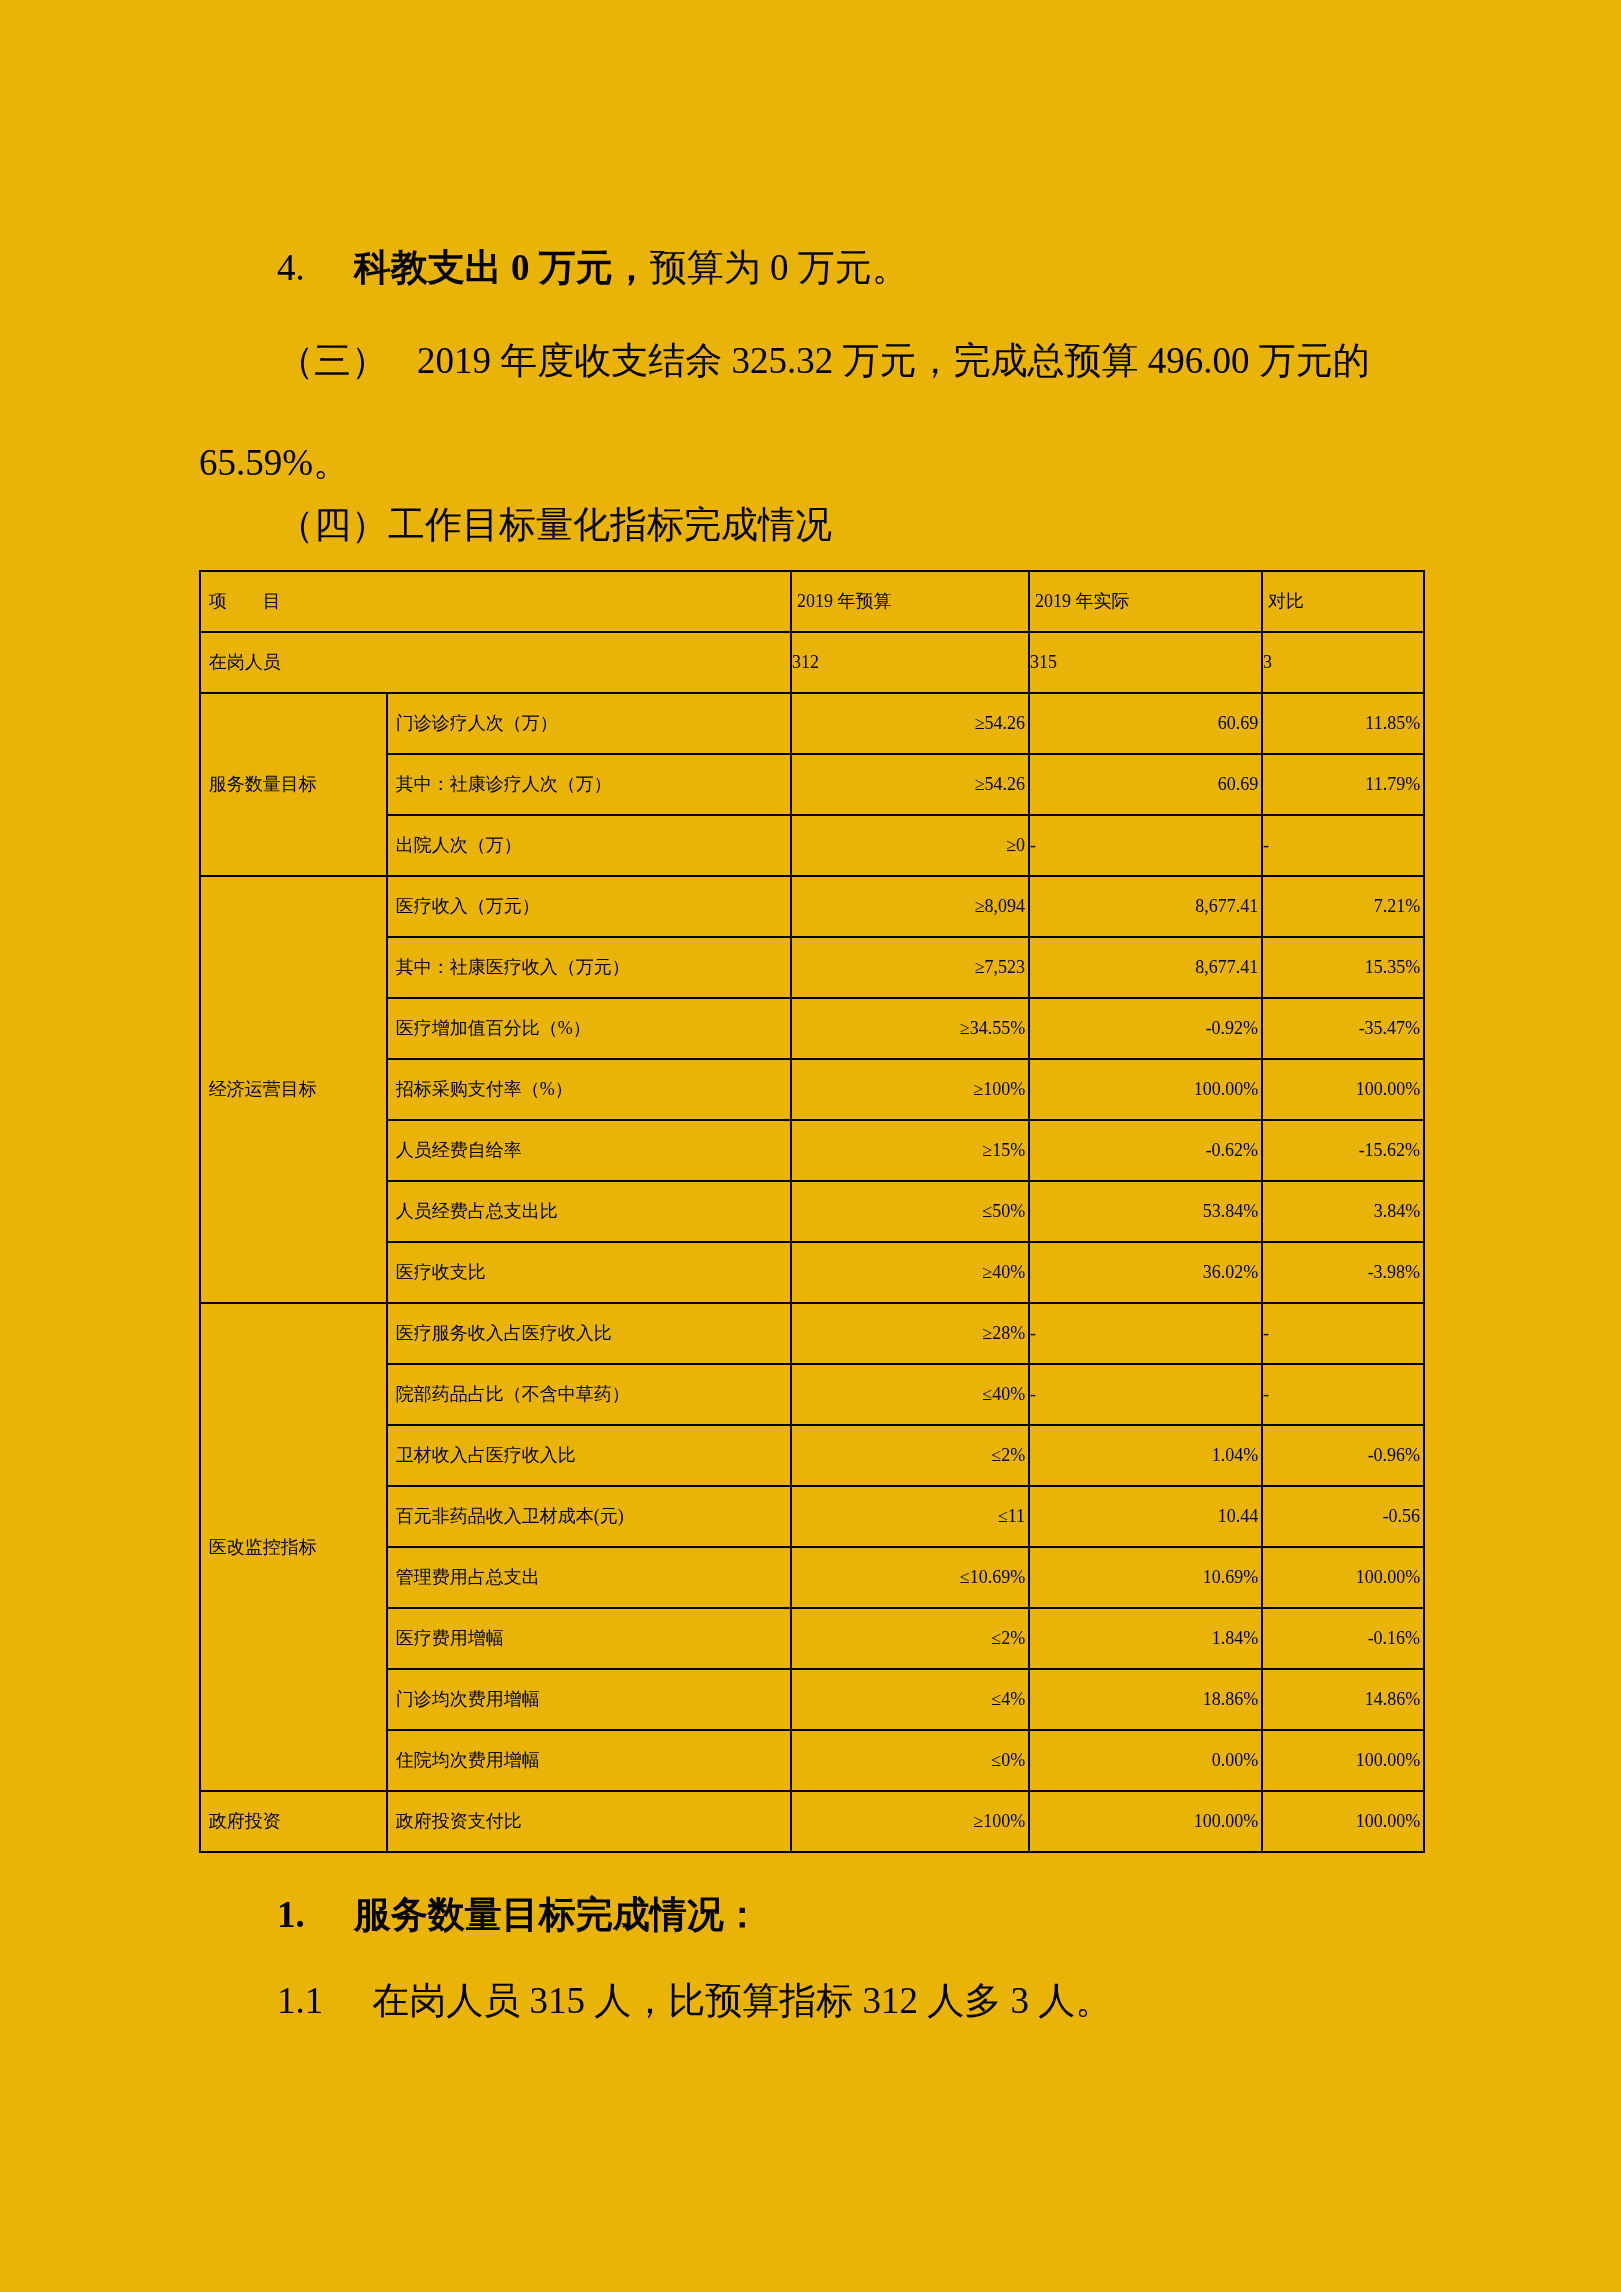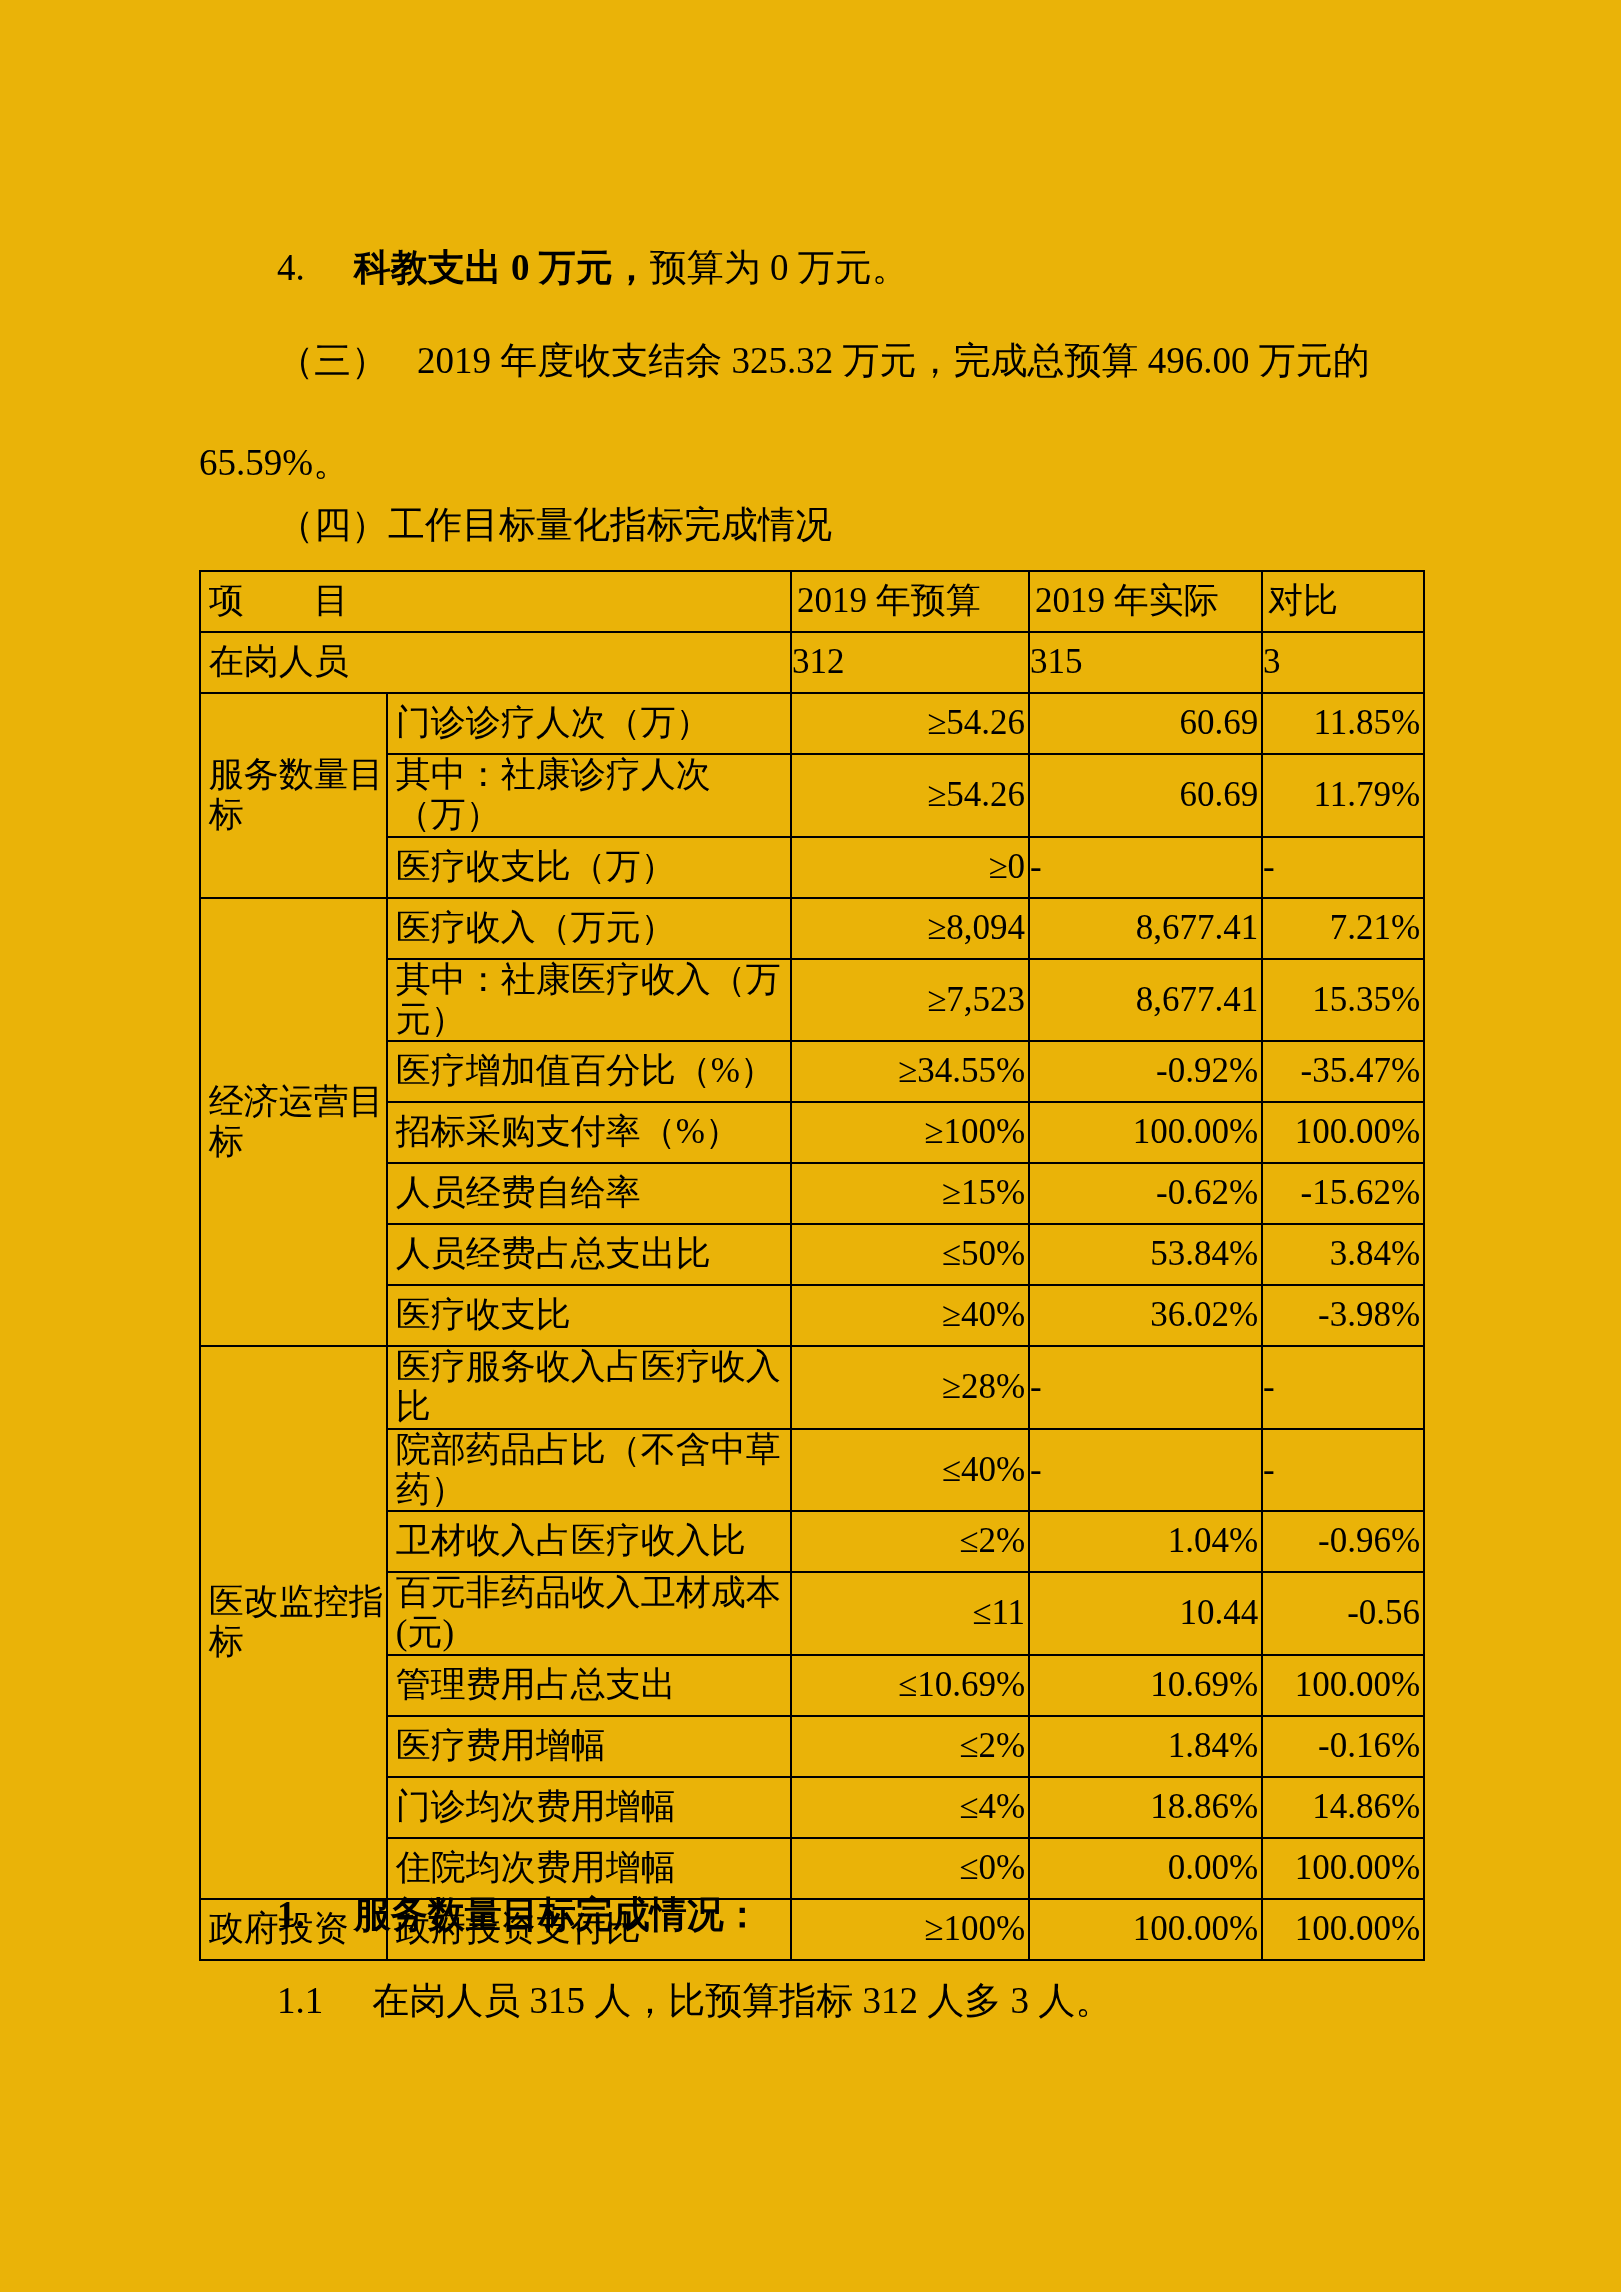--- a/index.html
+++ b/index.html
@@ -24,21 +24,21 @@
   .b { font-weight: bold; }
   .tabgap-lg { display: inline-block; width: 49px; }
   .tabgap-md { display: inline-block; width: 29px; }
   .qtable {
     position: absolute;
     left: 199px;
     top: 570px;
     width: 1224px;
     border-collapse: collapse;
     table-layout: fixed;
-    font-size: 35px;
+    font-size: 18px;
     line-height: 1.15;
   }
   .qtable td {
     border: 2px solid #000;
     height: 59px;
     vertical-align: middle;
     padding: 0;
     overflow: hidden;
   }
   td.ci { text-align: left;  padding-left: 7.8px; }   
@@ -105,21 +105,21 @@
         <td class="cn">60.69</td>
         <td class="cn">11.85%</td>
       </tr>
       <tr>
         <td class="ci">其中：社康诊疗人次（万）</td>
         <td class="cn">≥54.26</td>
         <td class="cn">60.69</td>
         <td class="cn">11.79%</td>
       </tr>
       <tr>
-        <td class="ci">医疗收支比（万）</td>
+        <td class="ci">出院人次（万）</td>
         <td class="cn">≥0</td>
         <td class="cc">-</td>
         <td class="cc">-</td>
       </tr>
 
       <tr>
         <td rowspan="7" class="cg">经济运营目标</td>
         <td class="ci">医疗收入（万元）</td>
         <td class="cn">≥8,094</td>
         <td class="cn">8,677.41</td>

